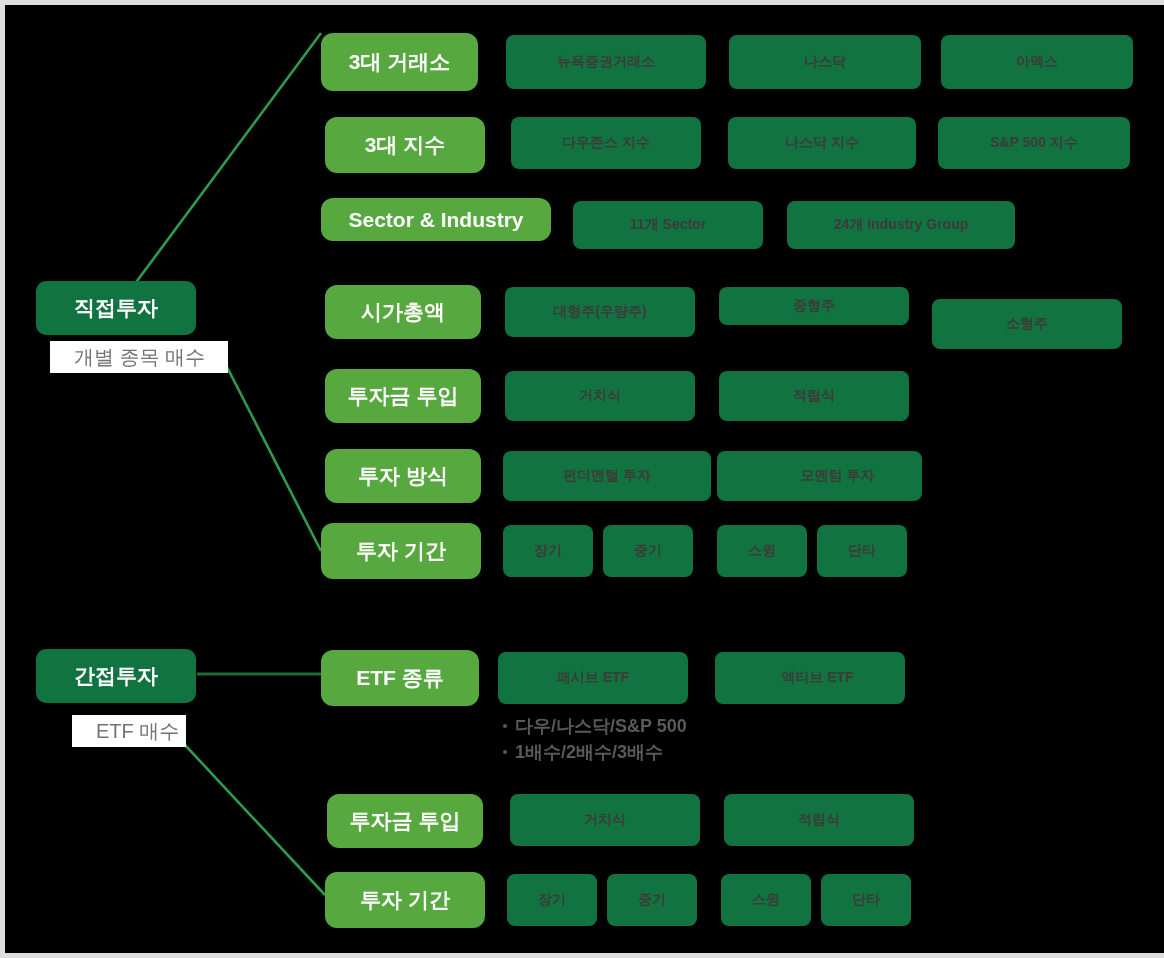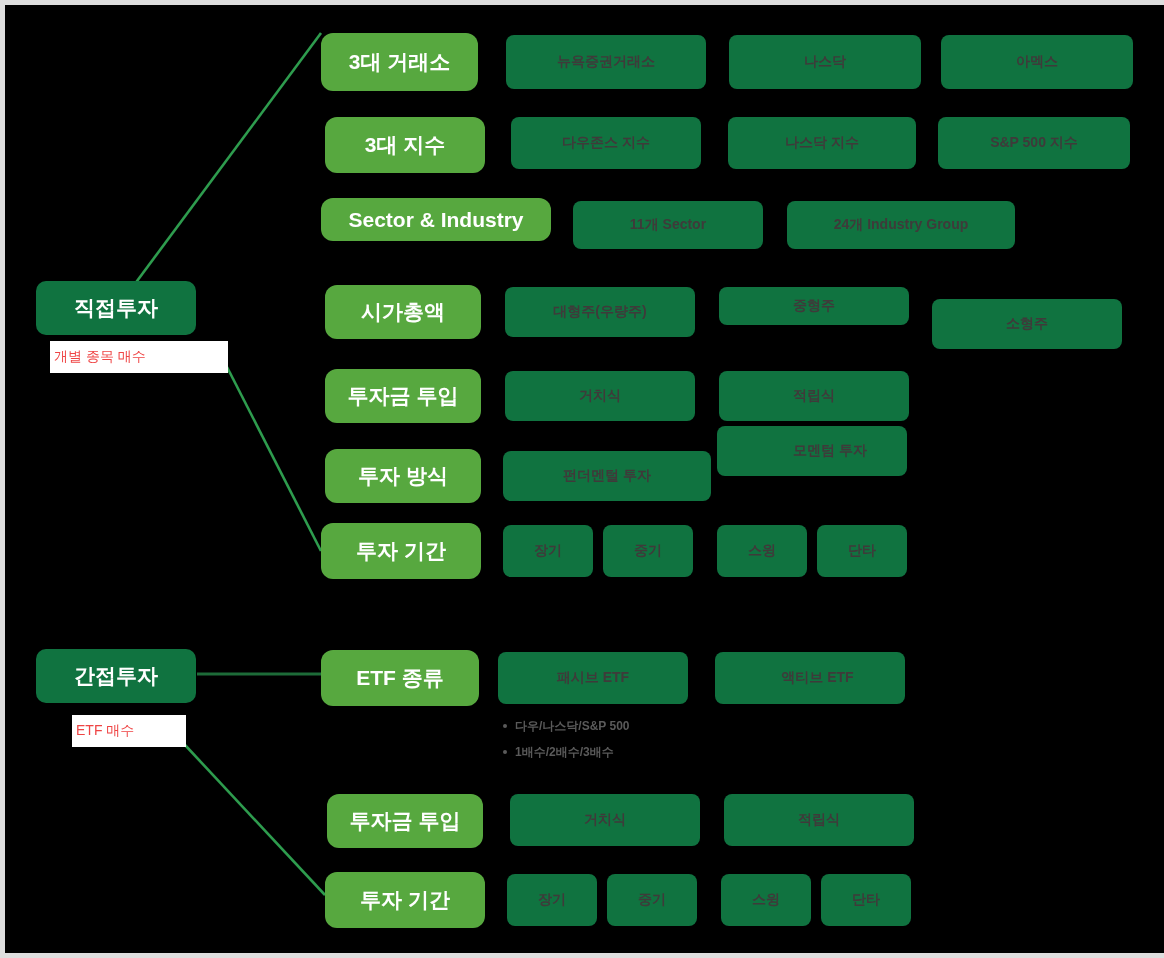--- a/index.html
+++ b/index.html
@@ -66,31 +66,31 @@
   .n-leaf {
     background: #107340;
     color: #3f3a3a;
     font-weight: bold;
     font-size: 14px;
     border-radius: 8px;
   }
   
   .n-note {
     background: #ffffff;
-    color: #ef4444;
+    color: #737373;
     font-weight: normal;
-    font-size: 14px;
+    font-size: 20px;
     border-radius: 0px;
     justify-content: flex-start;
-    padding-left: 4px;
+    padding-left: 24px;
   }
   .bullets {
     position: absolute;
     color: #5a5a5a;
-    font-size: 12px;
+    font-size: 18px;
     font-weight: bold;
     line-height: 1.0;
   }
   .bullet-row {
     display: flex;
     align-items: center;
     gap: 8px;
     height: 26px;
     white-space: nowrap;
   }
@@ -194,21 +194,21 @@
     <div class="node n-leaf" style="left:714px; top:366px; width:190px; height:50px;">
       <span>적립식</span>
     </div>
 
     <div class="node n-cat" style="left:320px; top:444px; width:156px; height:54px;">
       <span>투자 방식</span>
     </div>
     <div class="node n-leaf" style="left:498px; top:446px; width:208px; height:50px;">
       <span>펀더멘털 투자</span>
     </div>
-    <div class="node n-leaf" style="left:712px; top:421px; width:190px; height:50px;padding-left:36px;">
+    <div class="node n-leaf" style="left:712px; top:446px; width:205px; height:50px;padding-left:36px;">
       <span>모멘텀 투자</span>
     </div>
 
     <div class="node n-cat" style="left:316px; top:518px; width:160px; height:56px;">
       <span>투자 기간</span>
     </div>
     <div class="node n-leaf" style="left:498px; top:520px; width:90px; height:52px;">
       <span>장기</span>
     </div>
     <div class="node n-leaf" style="left:598px; top:520px; width:90px; height:52px;">

